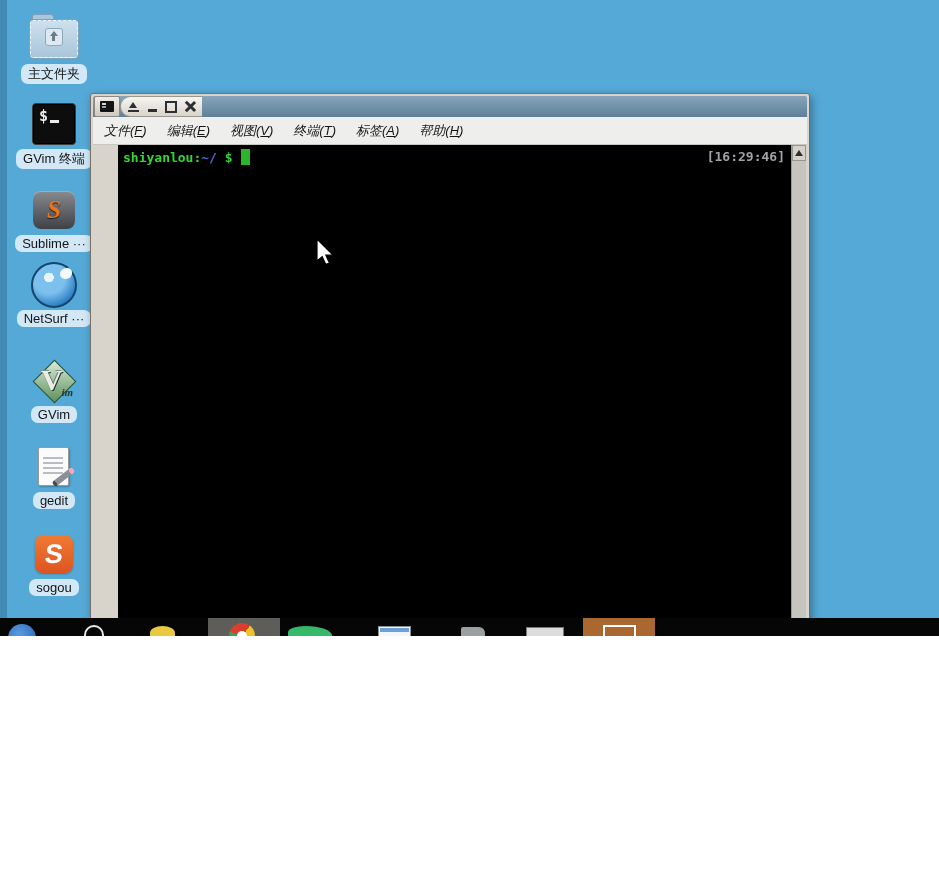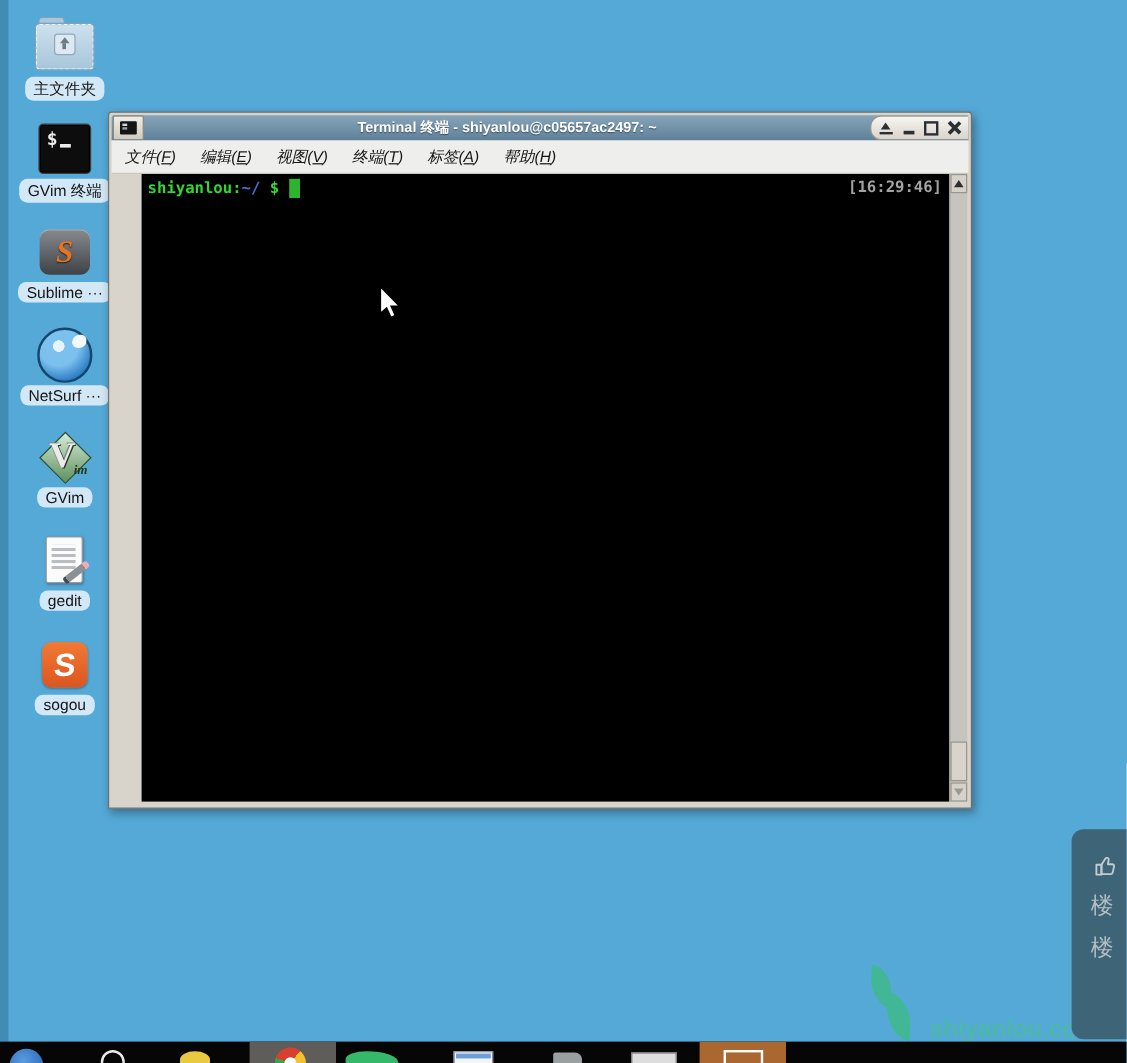--- a/index.html
+++ b/index.html
@@ -1,17 +1,17 @@
 <!DOCTYPE html>
 <html><head>
 <meta charset="utf-8">
 <style>
   html,body{margin:0;padding:0;}
   body{font-family:"Liberation Sans","DejaVu Sans",sans-serif;}
-  .screen{position:relative;width:939px;height:886px;overflow:hidden;background:#55a9d7;}
+  .screen{position:relative;width:939px;height:636px;overflow:hidden;background:#55a9d7;}
   .edge-strip{position:absolute;left:0;top:0;width:7px;height:868px;background:rgba(15,60,95,.28);}
 
   
   .desk-item{position:absolute;left:4px;width:100px;display:flex;flex-direction:column;align-items:center;z-index:1;cursor:default;}
   .desk-item .icon-box{height:46px;display:flex;align-items:center;justify-content:center;}
   .desk-label{margin-top:2px;background:#d3e8f7;border-radius:7px;padding:1px 7px;font-size:13px;color:#141414;white-space:nowrap;}
 
   .icon-home{position:relative;width:48px;height:38px;}
   .icon-home .tab{position:absolute;left:2px;top:-6px;width:20px;height:8px;background:#a9c6da;border:1px solid #7fa2ba;border-bottom:none;border-radius:3px 3px 0 0;}
   .icon-home .bodyf{position:absolute;left:0;top:0;width:46px;height:36px;background:linear-gradient(#cde0ee,#a8c6da);border:1px dashed #f0f7fc;outline:1px solid #7fa2ba;border-radius:3px;}
@@ -143,21 +143,21 @@
 
   <div class="desk-item" style="top:187px">
     <div class="icon-box">
         <div class="icon-sublime">
           <span>S</span>
         </div>
       </div>
     <div class="desk-label">Sublime ···</div>
   </div>
 
-  <div class="desk-item" style="top:273px">
+  <div class="desk-item" style="top:262px">
     <div class="icon-box">
         <div class="icon-netsurf">
           <div class="blob"></div>
         </div>
       </div>
     <div class="desk-label">NetSurf ···</div>
   </div>
 
   <div class="desk-item" style="top:358px">
     <div class="icon-box">
@@ -189,21 +189,20 @@
         </div>
       </div>
     <div class="desk-label">sogou</div>
   </div>
 
   <div class="window">
     <div class="titlebar">
       <div class="win-menu-btn">
         <div class="mini-term"></div>
       </div>
-      <div class="title-text">Terminal 终端 - shiyanlou@c05657ac2497: ~</div>
       <div class="controls">
         <div class="ctl">
           <div class="ic-shade">
               <div class="tri"></div>
               <div class="bar"></div>
             </div>
         </div>
         <div class="ctl">
           <div class="ic-min"></div>
         </div>

